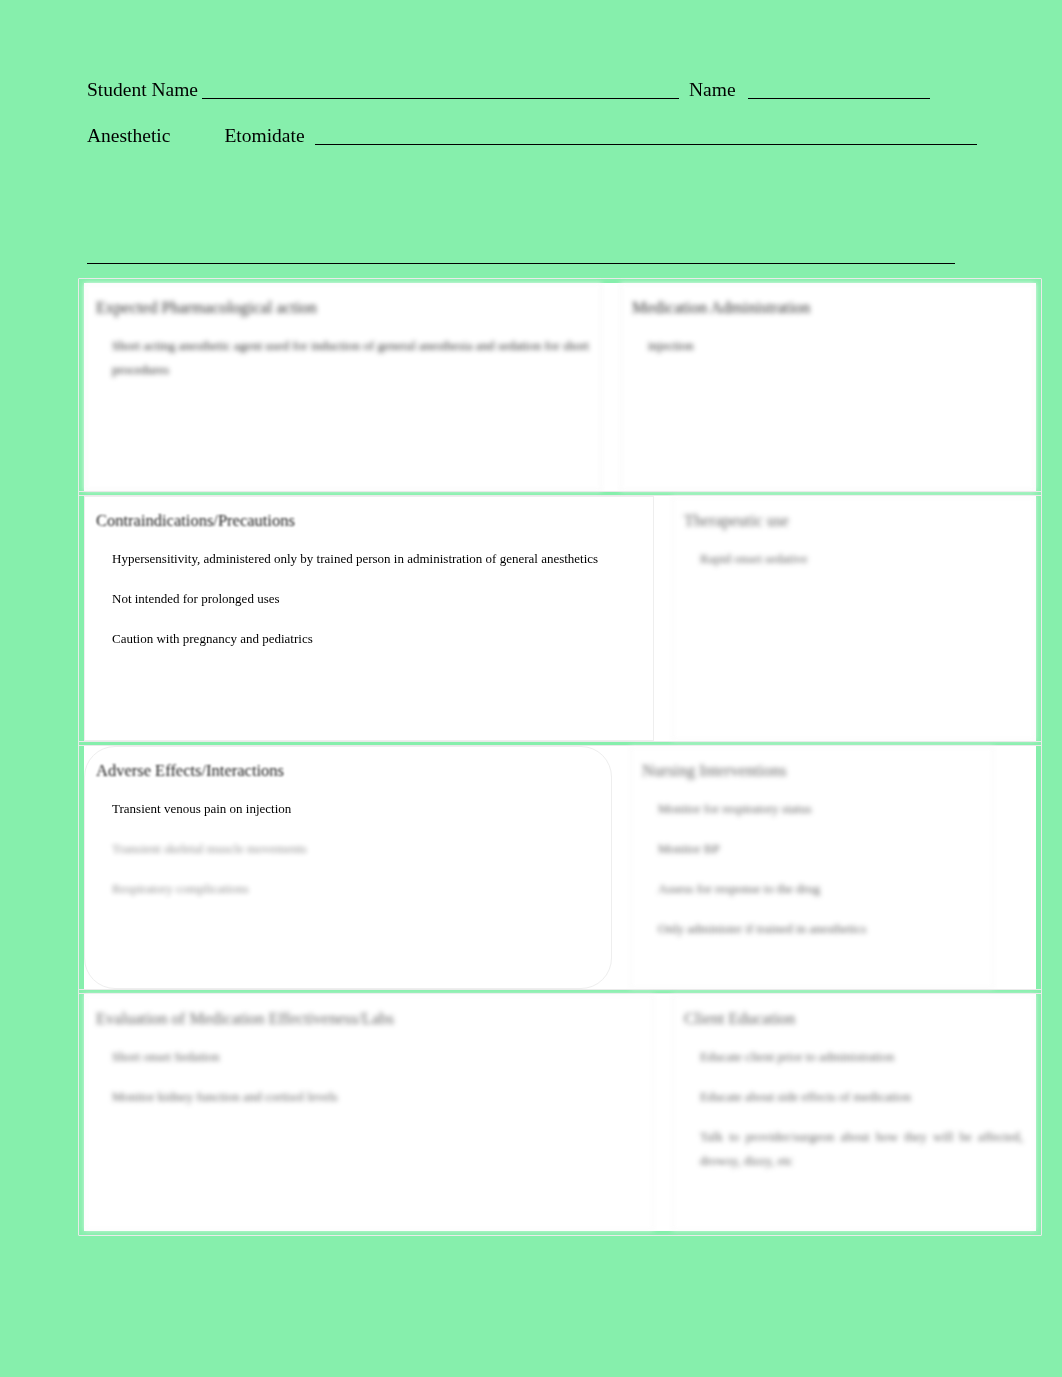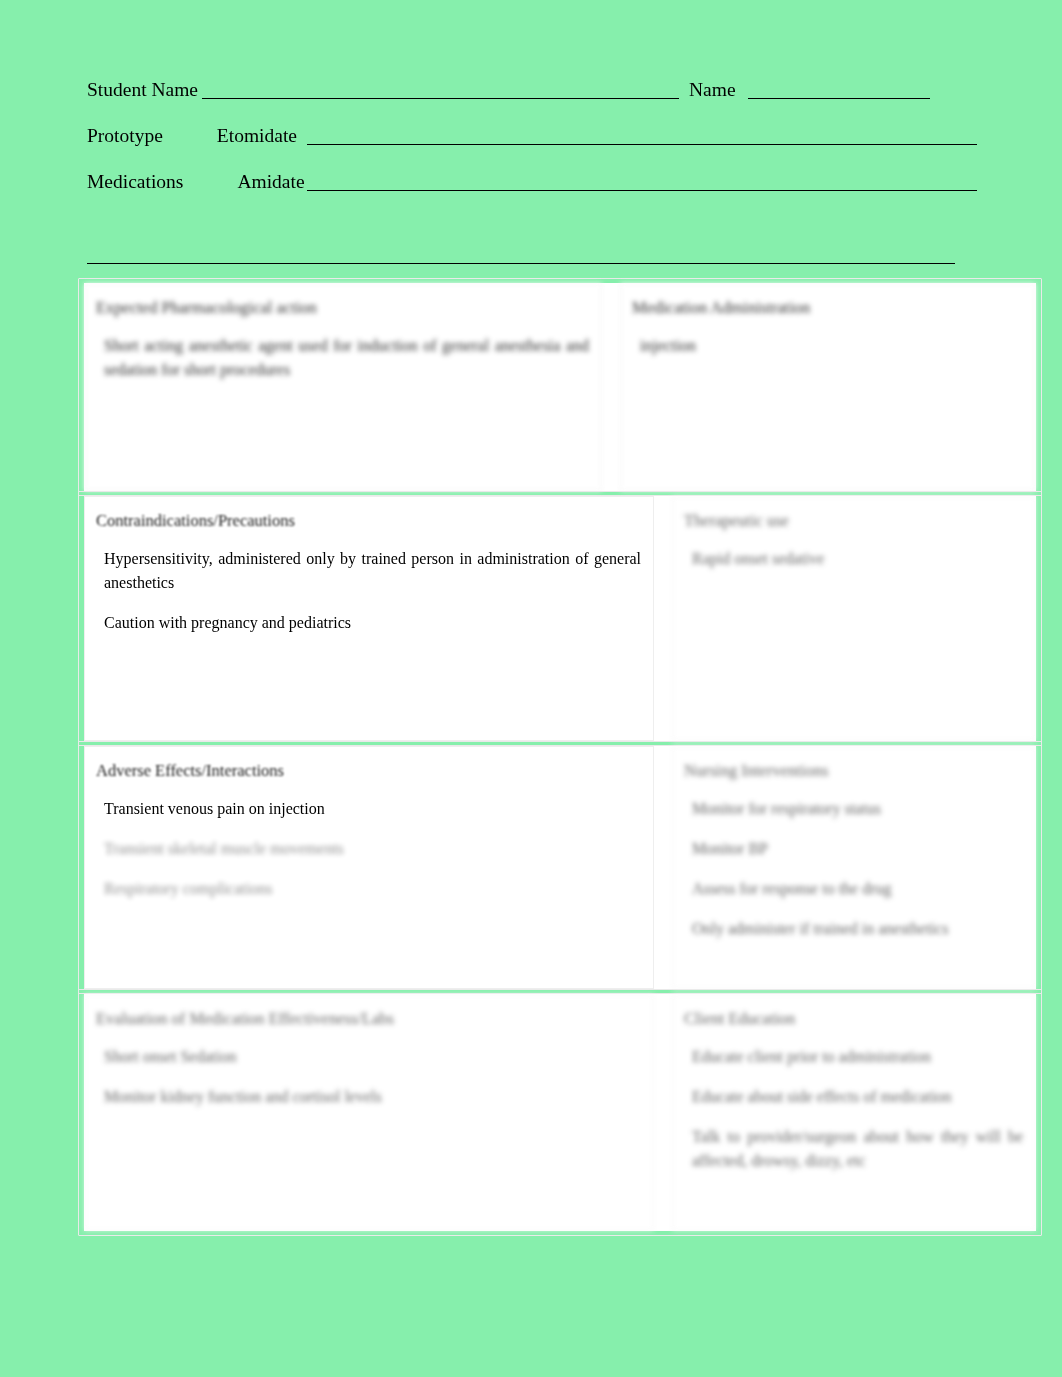--- a/index.html
+++ b/index.html
@@ -89,23 +89,23 @@
     background: #fff;
     padding: 13px 12px 10px 11px;
     overflow: hidden;
   }
   .cell .title {
     font-size: 16.5px;
     line-height: 21px;
     margin: 0 0 16px 0;
   }
   .cell p {
-    font-size: 16px;
+    font-size: 13px;
     line-height: 24px;
-    margin: 0 0 16px 8px;
+    margin: 0 0 16px 16px;
     text-align: justify;
   }
   .cell p:last-child { margin-bottom: 0; }
 
   
   .blur-t  { filter: blur(2.4px); opacity: .82; }
   .blur-b  { filter: blur(2.6px); opacity: .62; }
   .blur-b2 { filter: blur(2.9px); opacity: .46; }
   .blur-l  { filter: blur(1.1px); opacity: .9; }
 
@@ -116,21 +116,21 @@
   .r1 .right { width: 416px; }
 
   
   .r2 { height: 245px; }
   .r2 .left  { width: 570px; }
   .r2 .spacer { width: 18px; }
   .r2 .right { width: 364px; }
 
   
   .r3 { height: 243px; }
-  .r3 .left  { width: 570px; }
+  .r3 .left  { width: 528px; border-radius: 31px; }
   .r3 .spacer { width: 18px; }
   .r3 .right { width: 364px; }
 
   
   .r4 { height: 237px; }
   .r4 .left  { width: 570px; }
   .r4 .spacer { width: 18px; }
   .r4 .right { width: 364px; }
 
   .spacer { background: #fff; }
@@ -144,34 +144,28 @@
 
     <div class="hrow">
       <span class="hlabel">Student Name</span>
       <span class="rule after-name"></span>
       <span class="hlabel">Name</span>
       <span class="gap"></span>
       <span class="rule fixed-date"></span>
     </div>
 
     <div class="hrow">
-      <span class="hlabel">Prototype</span>
+      <span class="hlabel">Anesthetic</span>
       <span class="gap"></span>
       <span class="hvalue">Etomidate</span>
       <span class="gap"></span>
       <span class="rule"></span>
     </div>
 
 
-    <div class="hrow">
-      <span class="hlabel">Medications</span>
-      <span class="gap"></span>
-      <span class="hvalue">Amidate</span>
-      <span class="rule tight"></span>
-    </div>
   </div>
 
   <div class="hrow-blank"></div>
 
   <div class="tbl">
 
     <div class="trow r1">
       <div class="cell left blur-t">
         <p class="title">Expected Pharmacological action</p>
         <p>Short acting anesthetic agent used for induction of general anesthesia and sedation for short procedures</p>
@@ -180,20 +174,21 @@
       <div class="cell right blur-t">
         <p class="title">Medication Administration</p>
         <p>injection</p>
       </div>
     </div>
 
     <div class="trow r2">
       <div class="cell left">
         <p class="title blur-l">Contraindications/Precautions</p>
         <p>Hypersensitivity, administered only by trained person in administration of general anesthetics</p>
+        <p>Not intended for prolonged uses</p>
         <p>Caution with pregnancy and pediatrics</p>
       </div>
       <div class="spacer"></div>
       <div class="cell right blur-b">
         <p class="title">Therapeutic use</p>
         <p>Rapid onset sedative</p>
       </div>
     </div>
 
     <div class="trow r3">

